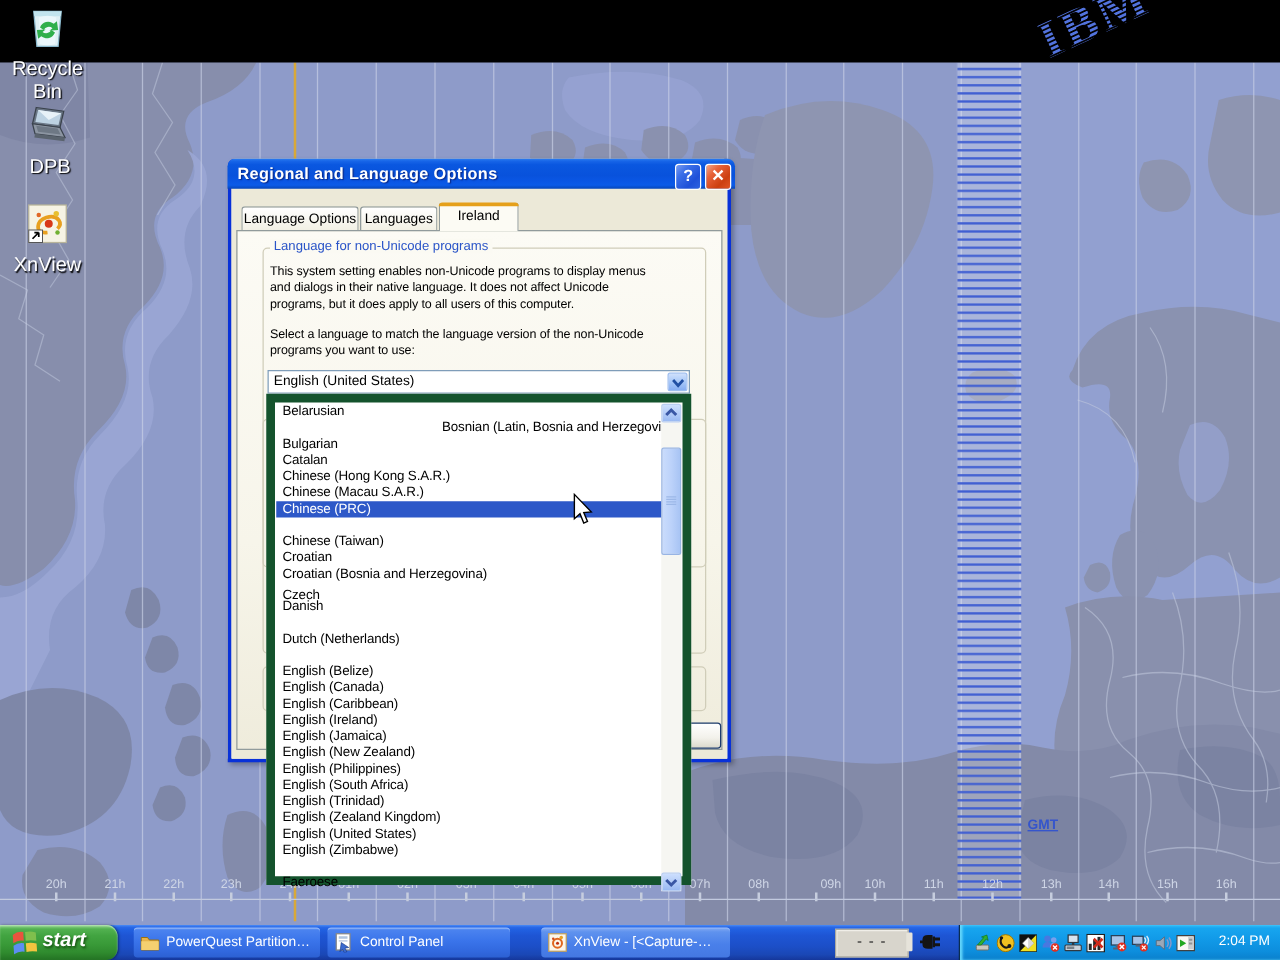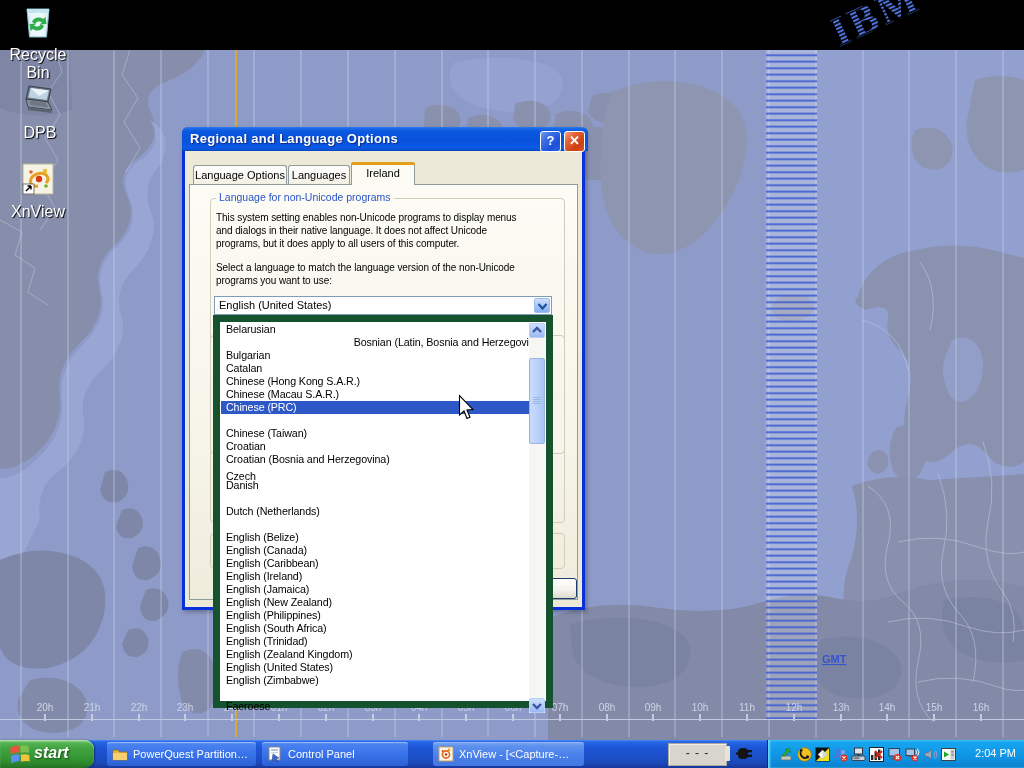--- a/index.html
+++ b/index.html
@@ -209,21 +209,21 @@
       <span style="left:165px;">23h</span>
       <span style="left:212px;">24h</span>
       <span style="left:259px;">01h</span>
       <span style="left:306px;">02h</span>
       <span style="left:353px;">03h</span>
       <span style="left:399px;">04h</span>
       <span style="left:446px;">05h</span>
       <span style="left:493px;">06h</span>
       <span style="left:540px;">07h</span>
       <span style="left:587px;">08h</span>
-      <span style="left:633px;">09h</span>
+      <span style="left:633px;text-align:right;">09h</span>
       <span style="left:680px;">10h</span>
       <span style="left:727px;">11h</span>
       <span style="left:774px;">12h</span>
       <span style="left:821px;">13h</span>
       <span style="left:867px;">14h</span>
       <span style="left:914px;">15h</span>
       <span style="left:961px;">16h</span>
       <i style="position:absolute;left:44px;top:12px;width:2px;height:7px;background:#c6cdde;"></i>
       <i style="position:absolute;left:91px;top:12px;width:2px;height:7px;background:#c6cdde;"></i>
       <i style="position:absolute;left:138px;top:12px;width:2px;height:7px;background:#c6cdde;"></i>

